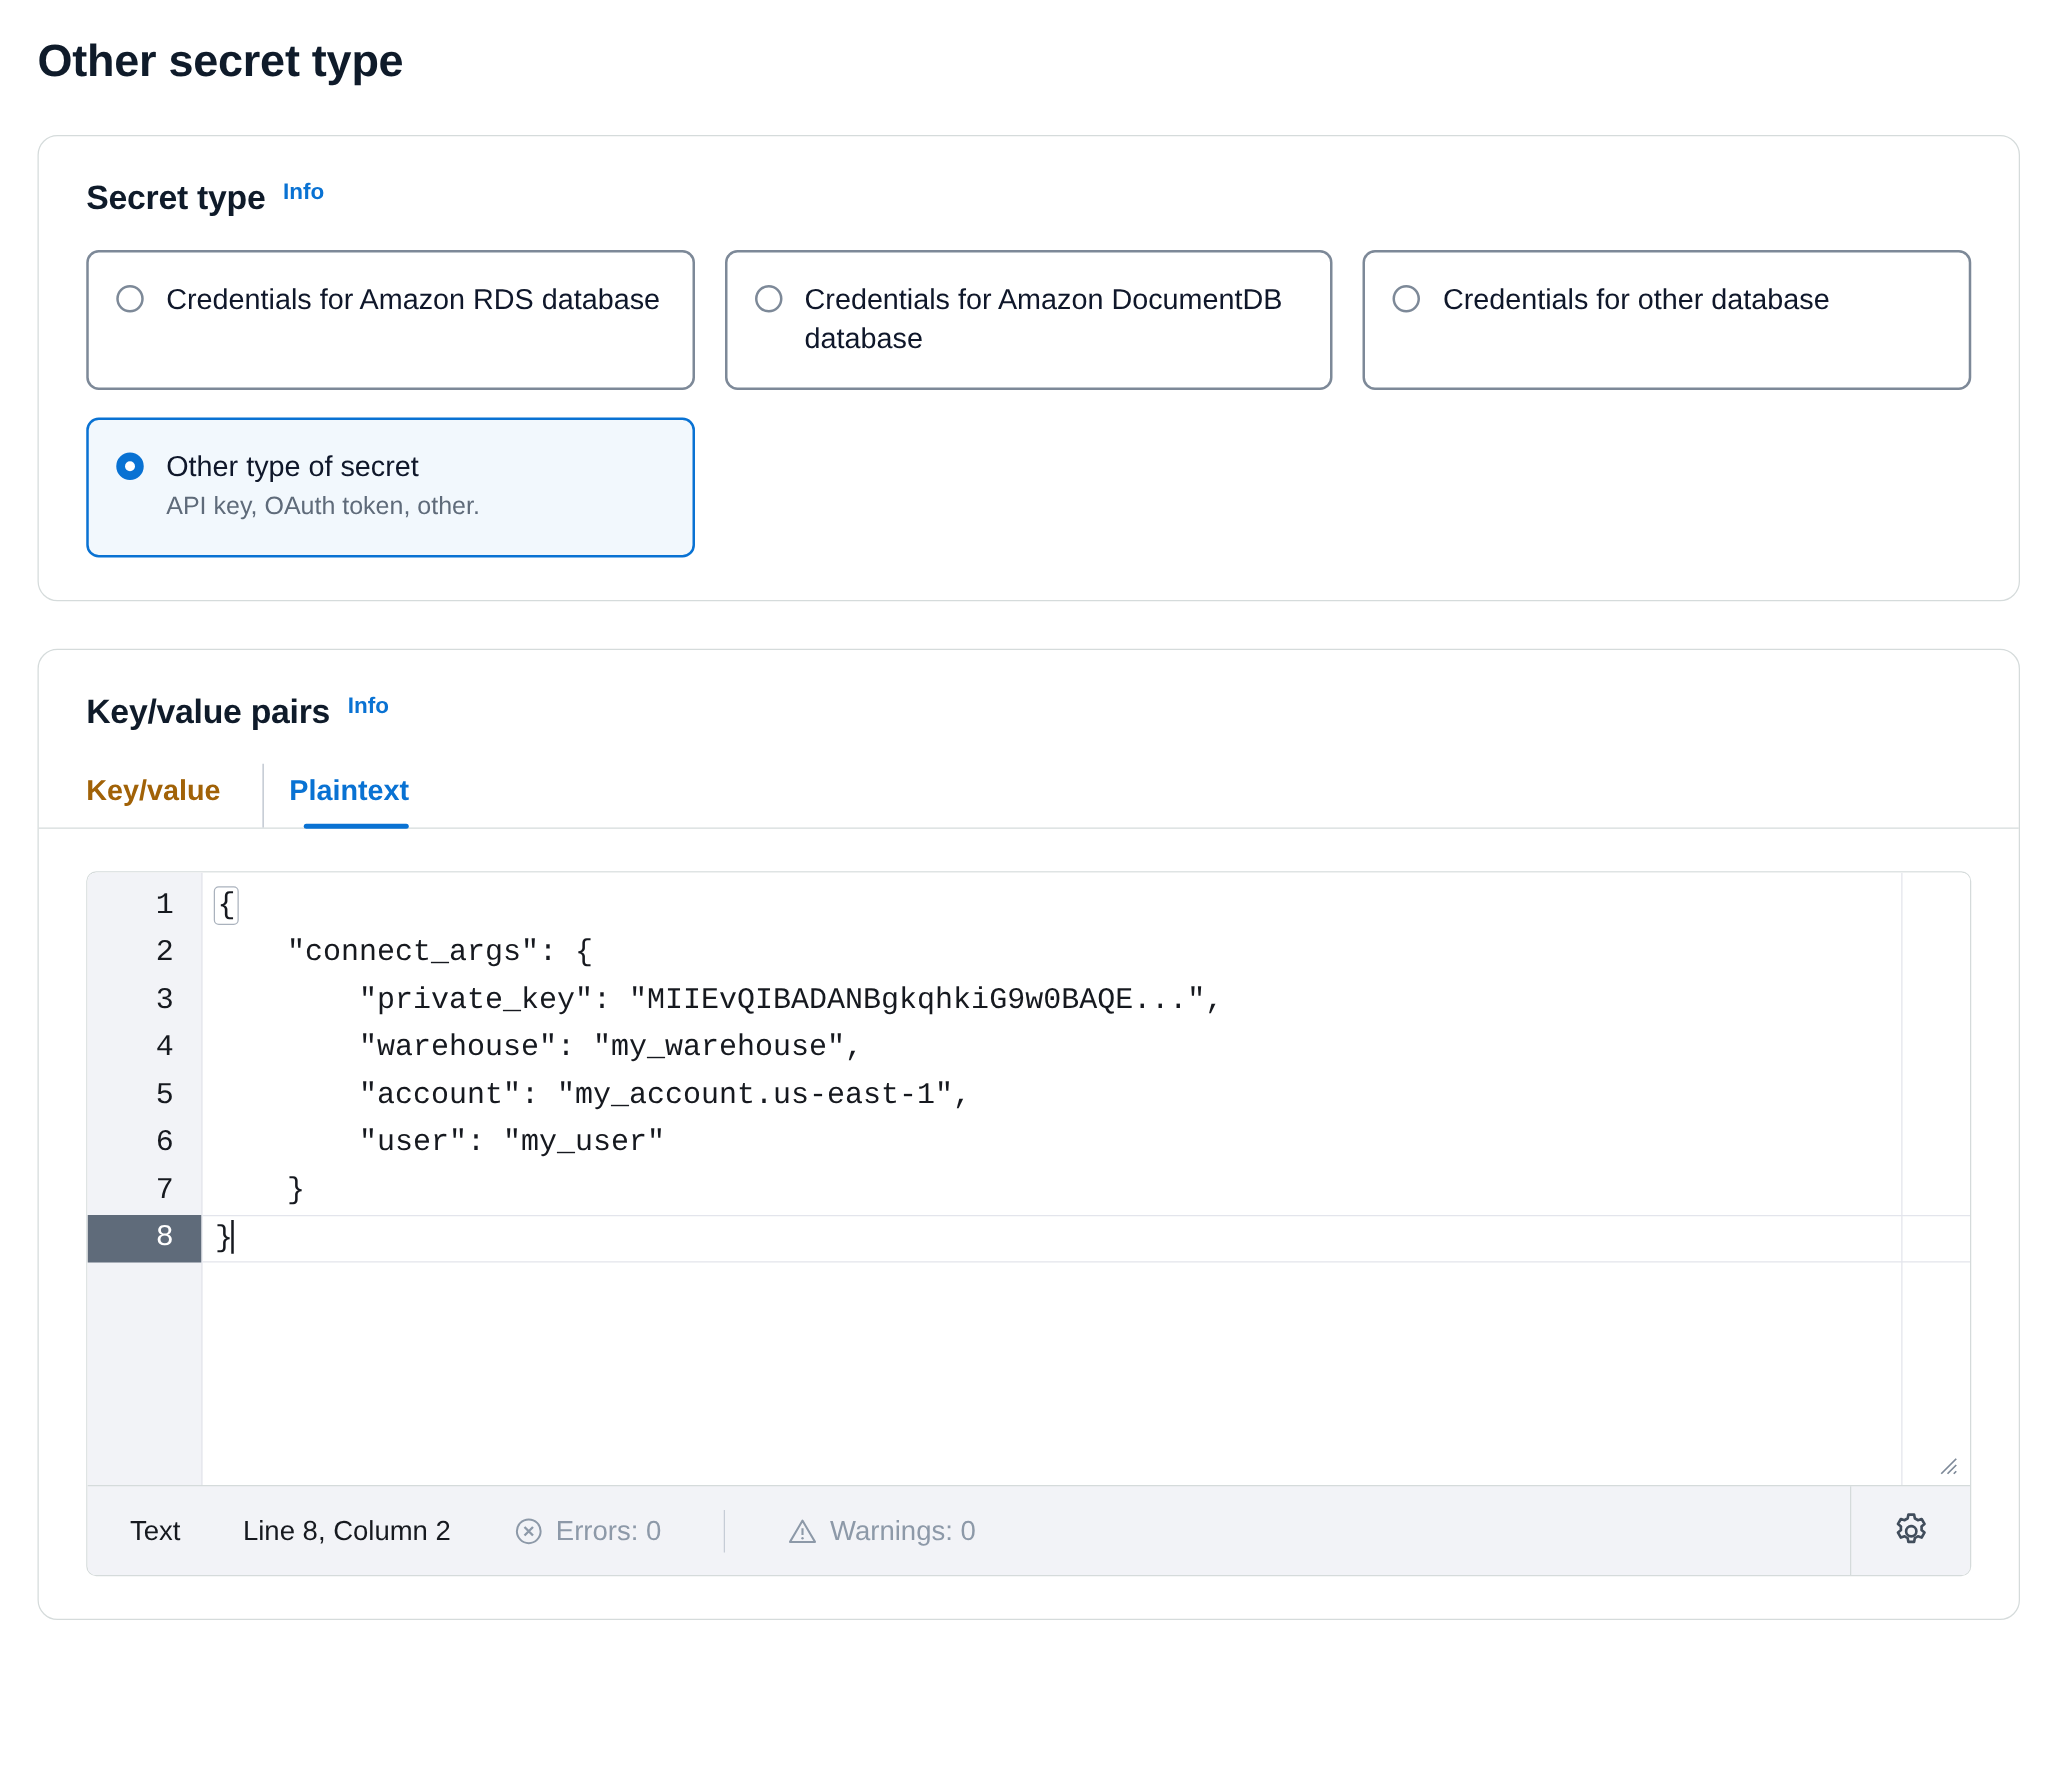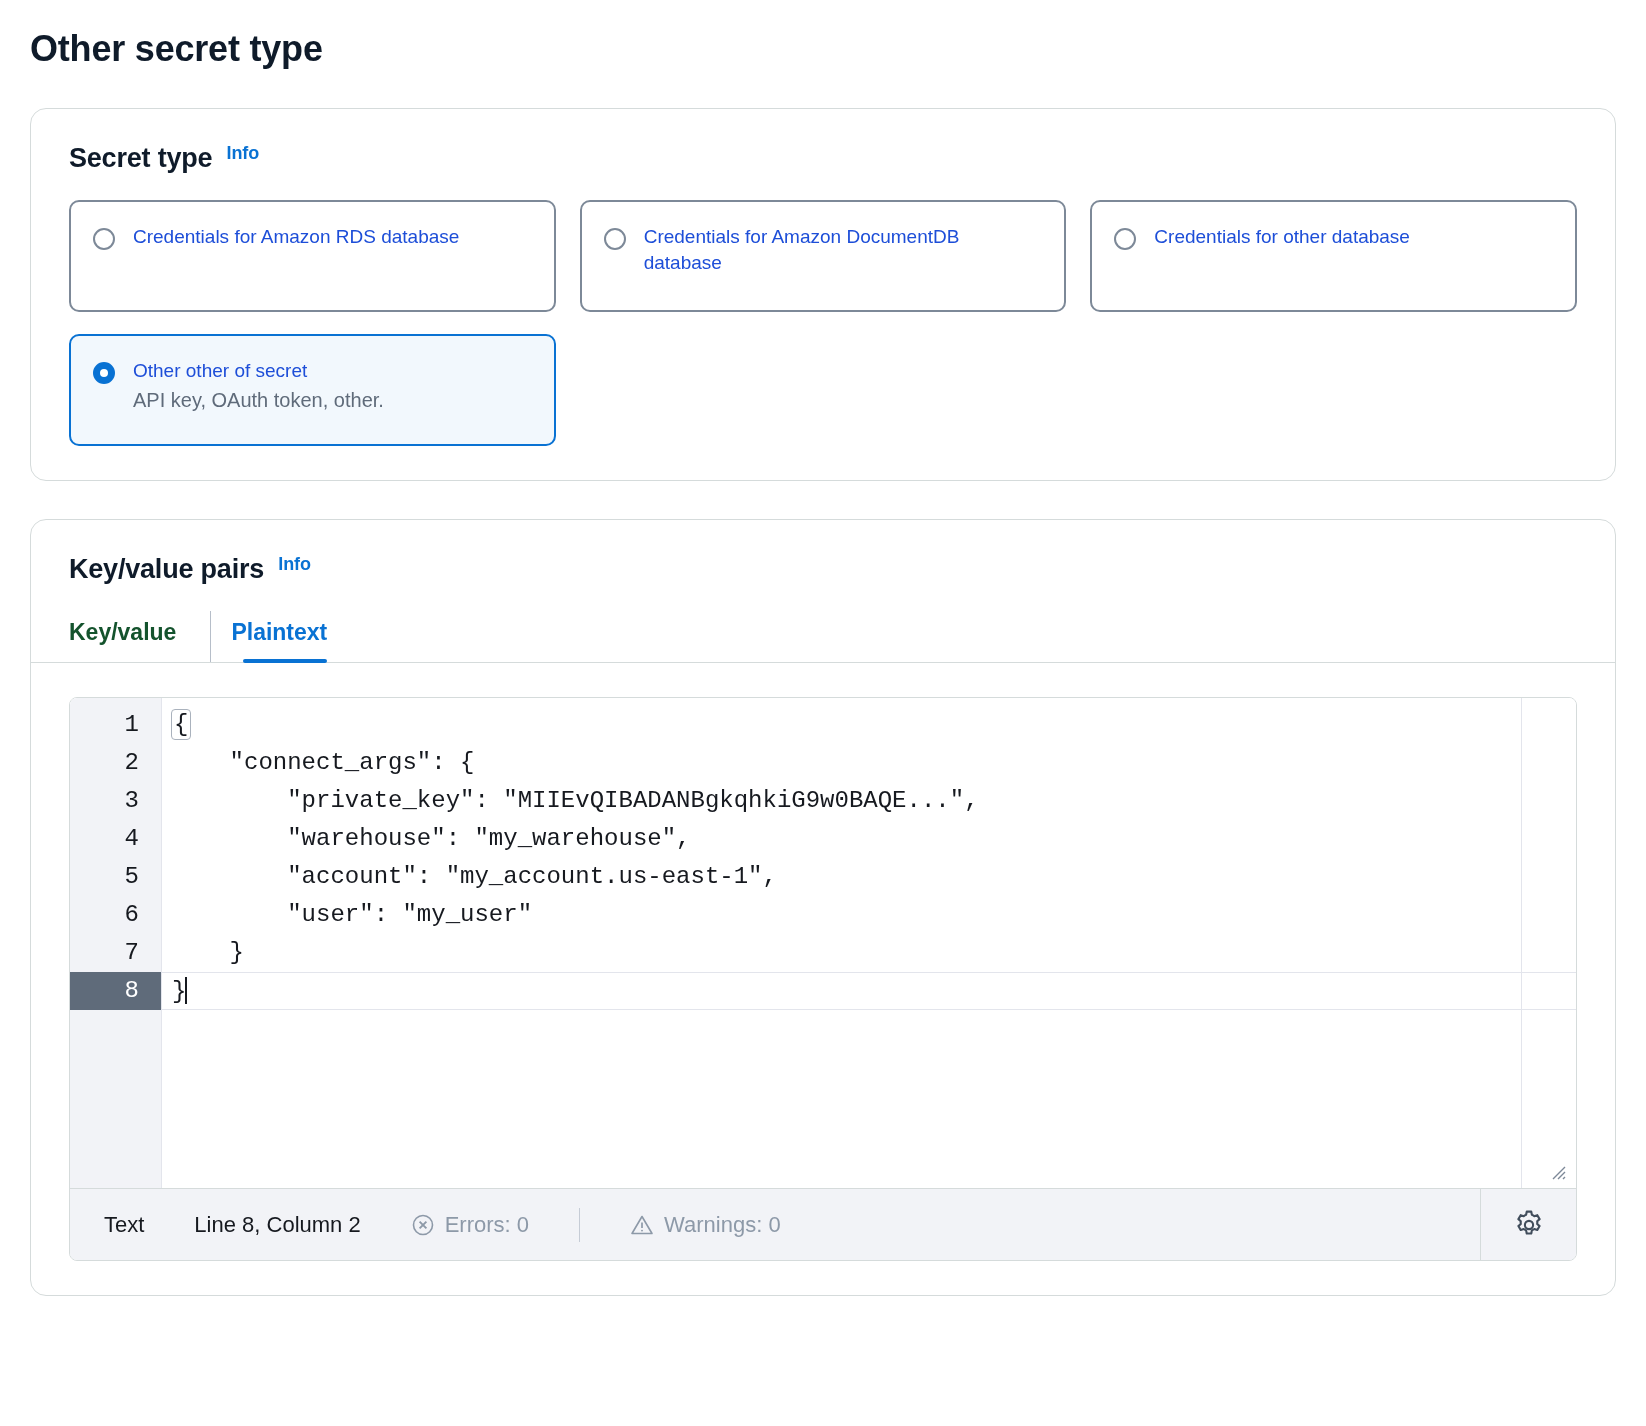--- a/index.html
+++ b/index.html
@@ -91,43 +91,43 @@
     content: "";
     position: absolute;
     left: 50%; top: 50%;
     width: 8px; height: 8px;
     margin: -4px 0 0 -4px;
     background: #ffffff;
     border-radius: 50%;
   }
   .tile-text { display: flex; flex-direction: column; gap: 3px; }
   .tile-label {
-    font-size: 19px;
+    font-size: 23px;
     line-height: 1.35;
-    color: #1d4ed8;
+    color: #0f172a;
   }
   .tile-desc {
     font-size: 20px;
     line-height: 1.35;
     color: #5f6b7a;
   }
 
   
   .tabs {
     display: flex;
     align-items: stretch;
     border-bottom: 1px solid #d5dbdb;
     margin: 0 -38px 0 -38px;
     padding: 0 38px;
     position: relative;
   }
   .tab {
     font-size: 23px;
     font-weight: 700;
-    color: #14532d;
+    color: #a16207;
     padding: 8px 30px 16px 0;
     cursor: pointer;
     position: relative;
     background: none;
     border: none;
     font-family: inherit;
   }
   .tab.sep { border-left: 1px solid #b6bec9; padding-left: 20px; margin-left: 4px; }
   .tab.active { color: #0972d3; }
   .tab.active::after {
@@ -291,21 +291,21 @@
         <div class="tile">
           <span class="radio"></span>
           <span class="tile-text">
             <span class="tile-label">Credentials for other database</span>
           </span>
         </div>
 
         <div class="tile selected">
           <span class="radio"></span>
           <span class="tile-text">
-            <span class="tile-label">Other other of secret</span>
+            <span class="tile-label">Other type of secret</span>
             <span class="tile-desc">API key, OAuth token, other.</span>
           </span>
         </div>
 
       </div>
     </div>
   </section>
 
   <section class="panel">
     <div class="panel-inner">

